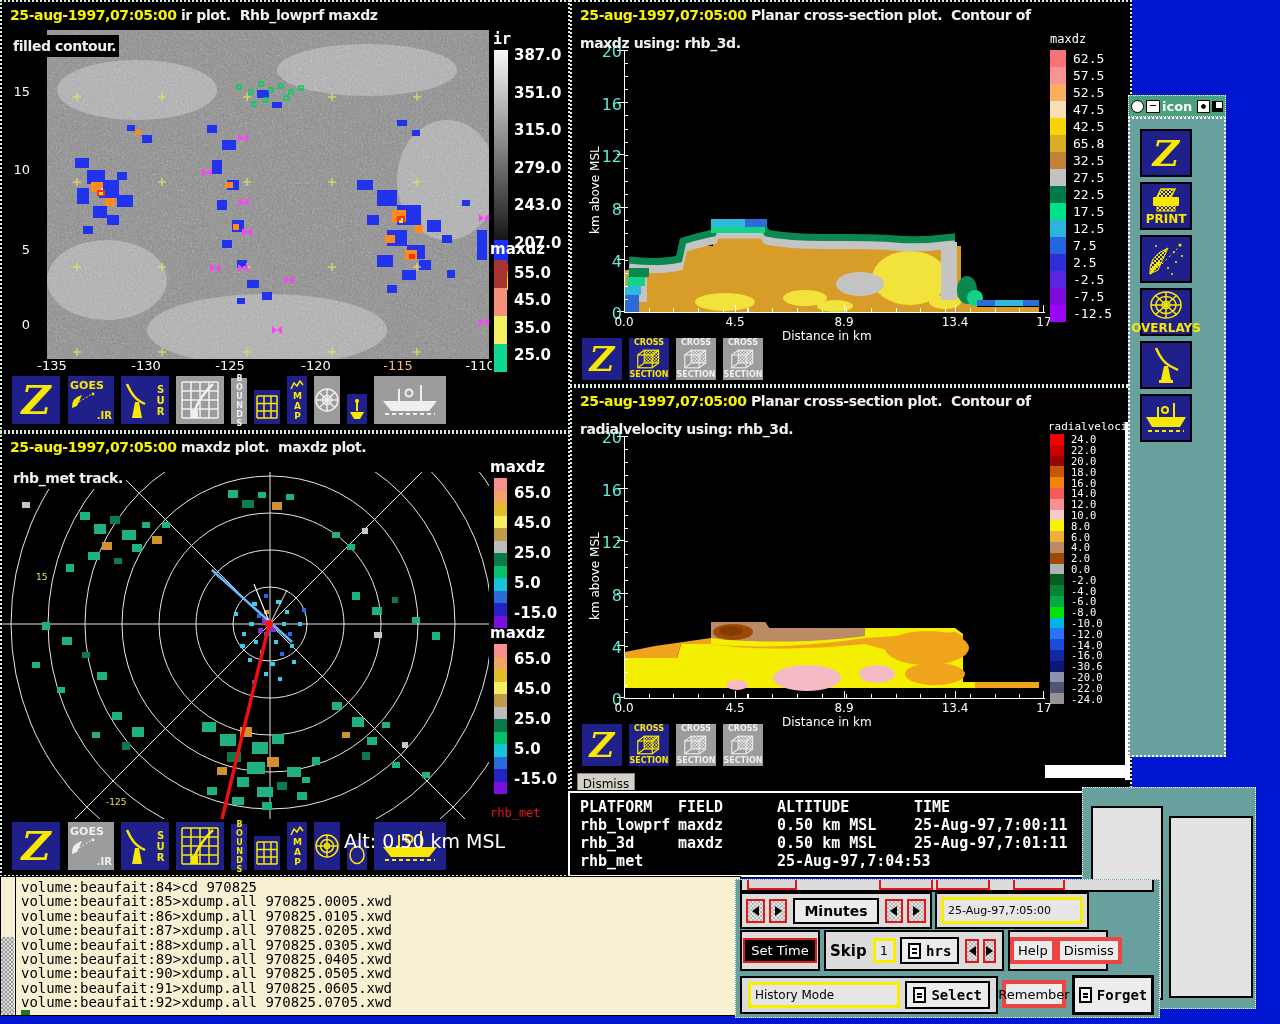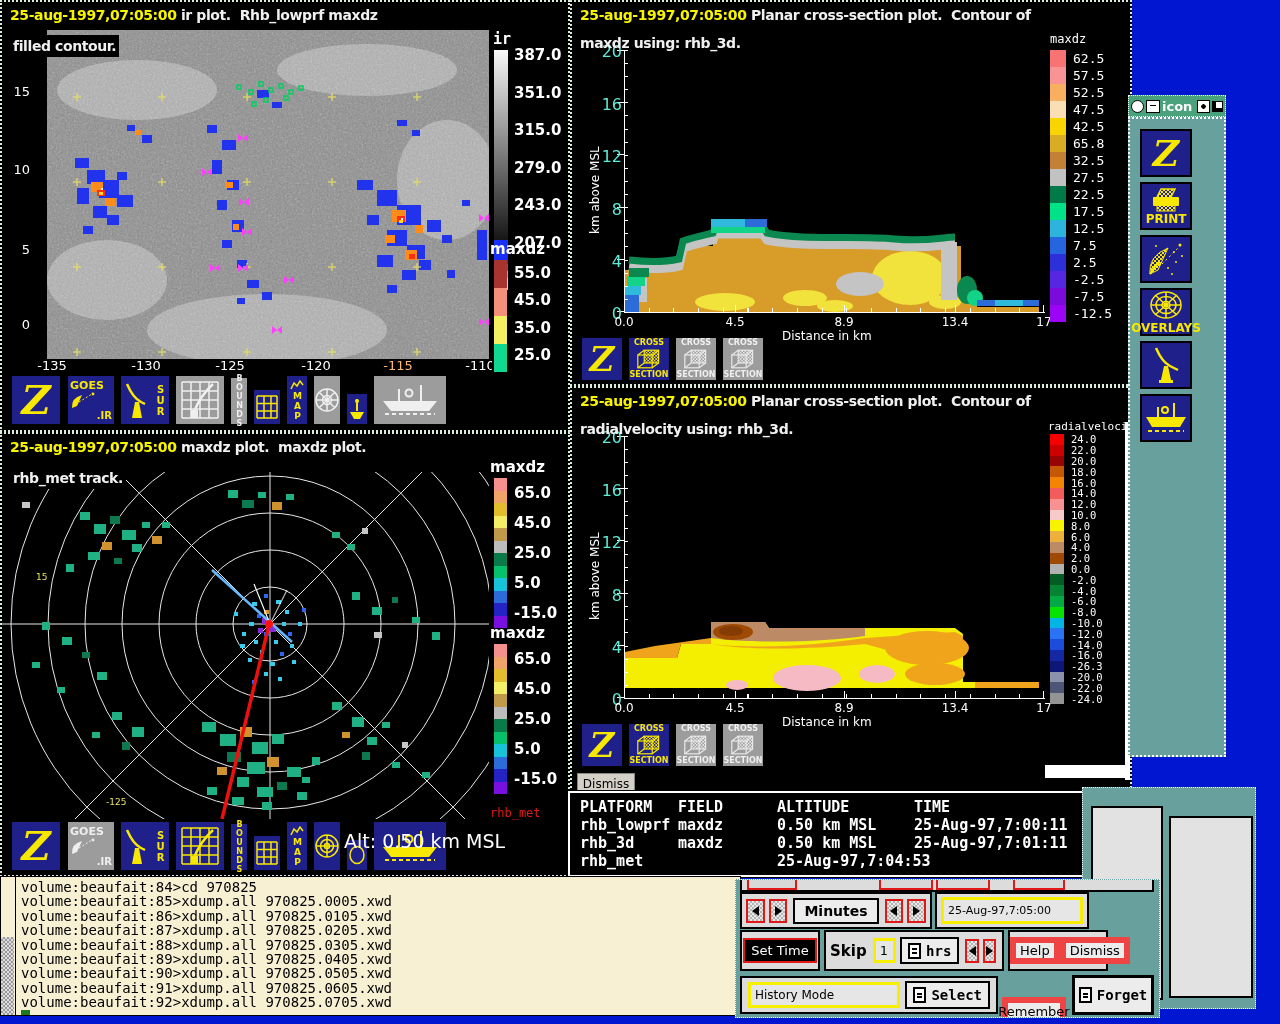--- a/index.html
+++ b/index.html
@@ -50,21 +50,21 @@
   
   .cpanel{position:absolute;background:#dcdcdc;border:2px solid #000;box-sizing:border-box;display:flex;align-items:center;}
   .arrowbtn{width:22px;height:24px;border:2px solid #e01818;box-sizing:border-box;margin:0 2px;
      background:conic-gradient(#b4b4b4 25%,#e8e8e8 0 50%,#b4b4b4 0 75%,#e8e8e8 0) 0 0/4px 4px;
      display:flex;align-items:center;justify-content:center;cursor:pointer;}
   .tri{width:0;height:0;border:5px solid transparent;}
   .tri-l{border-right:7px solid #000;border-left:none;}
   .tri-r{border-left:7px solid #000;border-right:none;}
   .yfield{border:3px solid #f8ee00;background:#e6e6e6;box-sizing:border-box;display:flex;align-items:center;padding-left:4px;cursor:text;}
   .btn{border:2px solid #000;background:#ececec;display:flex;align-items:center;justify-content:center;box-sizing:border-box;cursor:pointer;}
-  .redbtn{border:6px solid #ef4444;background:#ececec;display:flex;align-items:center;justify-content:center;box-sizing:border-box;cursor:pointer;font-size:13px;}
+  .redbtn{border:4px solid #ef4444;background:#ececec;display:flex;align-items:center;justify-content:center;box-sizing:border-box;cursor:pointer;font-size:13px;}
   .minidoc{display:inline-block;width:9px;height:12px;border:2px solid #000;background:
      linear-gradient(#000 0 0) 50% 35%/5px 2px no-repeat,
      linear-gradient(#000 0 0) 50% 70%/5px 2px no-repeat,#fff;margin-right:5px;}
   .bmono{font-family:"DejaVu Sans Mono",monospace;font-weight:bold;}
   
   .iconbtn{position:absolute;left:10px;width:52px;height:48px;background:#20208a;border:2px solid #000;box-sizing:border-box;
      color:#f8e800;display:flex;flex-direction:column;align-items:center;justify-content:center;cursor:pointer;}
   .iconbtn .lbl{font-size:12px;font-weight:bold;line-height:1;}
   svg{display:block;}
 </style>
@@ -894,21 +894,21 @@
       <div class="cbrow">
         <div class="cbsw" style="background: rgb(28, 76, 220);"></div>
         <div class="cblab">-14.0</div>
       </div>
       <div class="cbrow">
         <div class="cbsw" style="background: rgb(20, 40, 164);"></div>
         <div class="cblab">-16.0</div>
       </div>
       <div class="cbrow">
         <div class="cbsw" style="background: rgb(14, 22, 120);"></div>
-        <div class="cblab">-26.3</div>
+        <div class="cblab">-30.6</div>
       </div>
       <div class="cbrow">
         <div class="cbsw" style="background: rgb(138, 146, 172);"></div>
         <div class="cblab">-20.0</div>
       </div>
       <div class="cbrow">
         <div class="cbsw" style="background: rgb(78, 86, 120);"></div>
         <div class="cblab">-22.0</div>
       </div>
       <div class="cbrow">
@@ -1073,21 +1073,21 @@
     <div class="redbtn" style="height:27px;padding:0 4px;">Dismiss</div>
   </div>
 
   <div class="cpanel" style="left:4px;top:96px;width:258px;height:38px;padding:0 6px;justify-content:space-between;">
     <div class="yfield" style="width:152px;height:26px;font-size:12px;">History Mode</div>
     <div class="btn" style="height:28px;padding:0 6px;">
         <span class="minidoc"></span>
         <span class="bmono" style="font-size:14px;">Select</span>
       </div>
   </div>
-  <div class="redbtn" style="position:absolute;left:266px;top:117px;width:64px;height:28px;">Remember</div>
+  <div class="redbtn" style="position:absolute;left:266px;top:100px;width:64px;height:28px;">Remember</div>
   <div style="position:absolute;left:336px;top:95px;width:82px;height:40px;border:3px solid #000;background:#ececec;box-sizing:border-box;display:flex;align-items:center;justify-content:center;">
     <div style="display:flex;align-items:center;cursor:pointer;">
         <span class="minidoc"></span>
         <span class="bmono" style="font-size:14px;">Forget</span>
       </div>
   </div>
 </div>
 
 <div style="position:absolute;left:1128px;top:95px;width:98px;height:504px;border-radius:32px;">
   <div style="position:absolute;left:0;top:0;width:98px;height:22px;background:#49a27c;border:1px dotted #fff;box-sizing:border-box;display:flex;align-items:center;padding:0 2px;gap:2px;cursor:move;">

